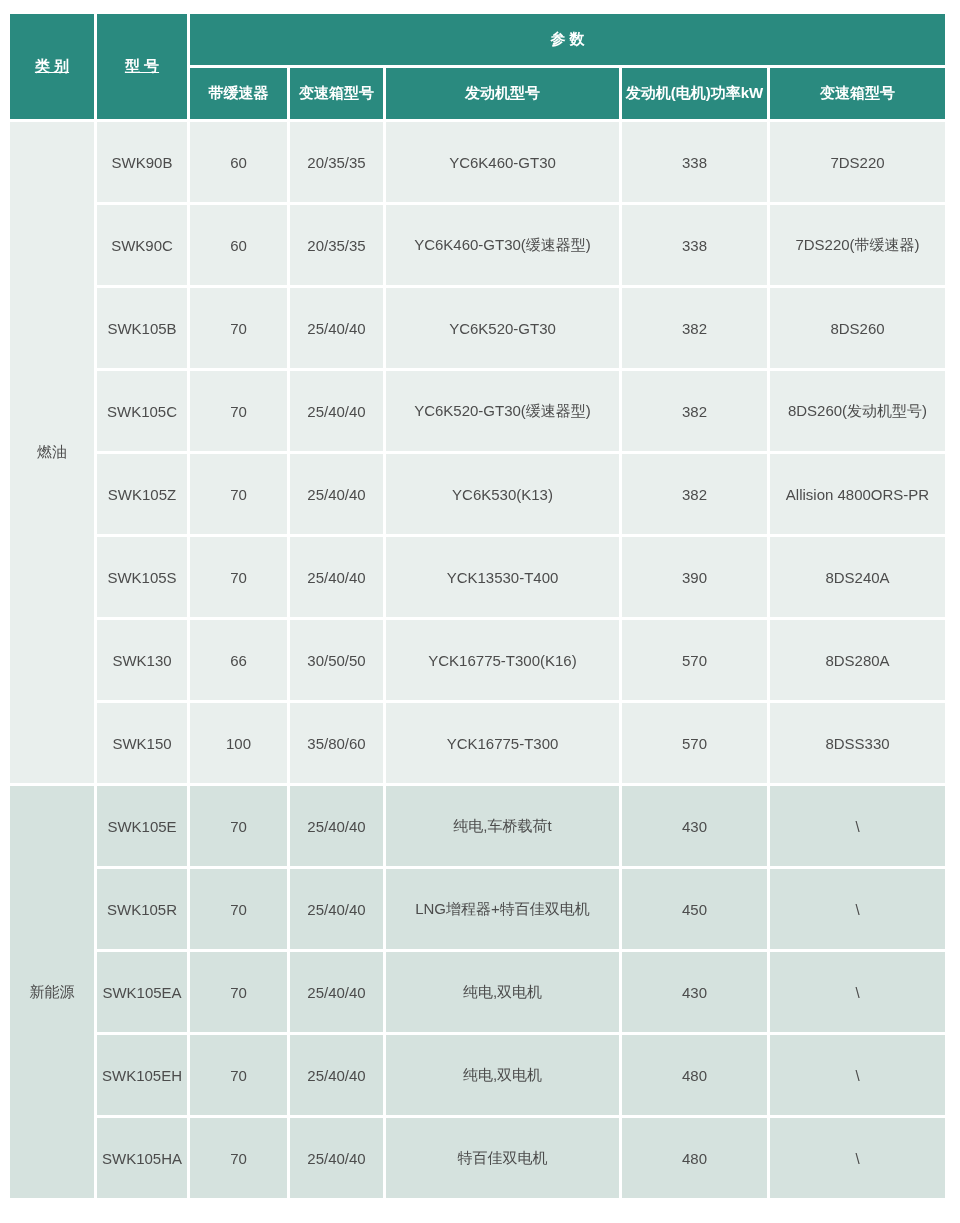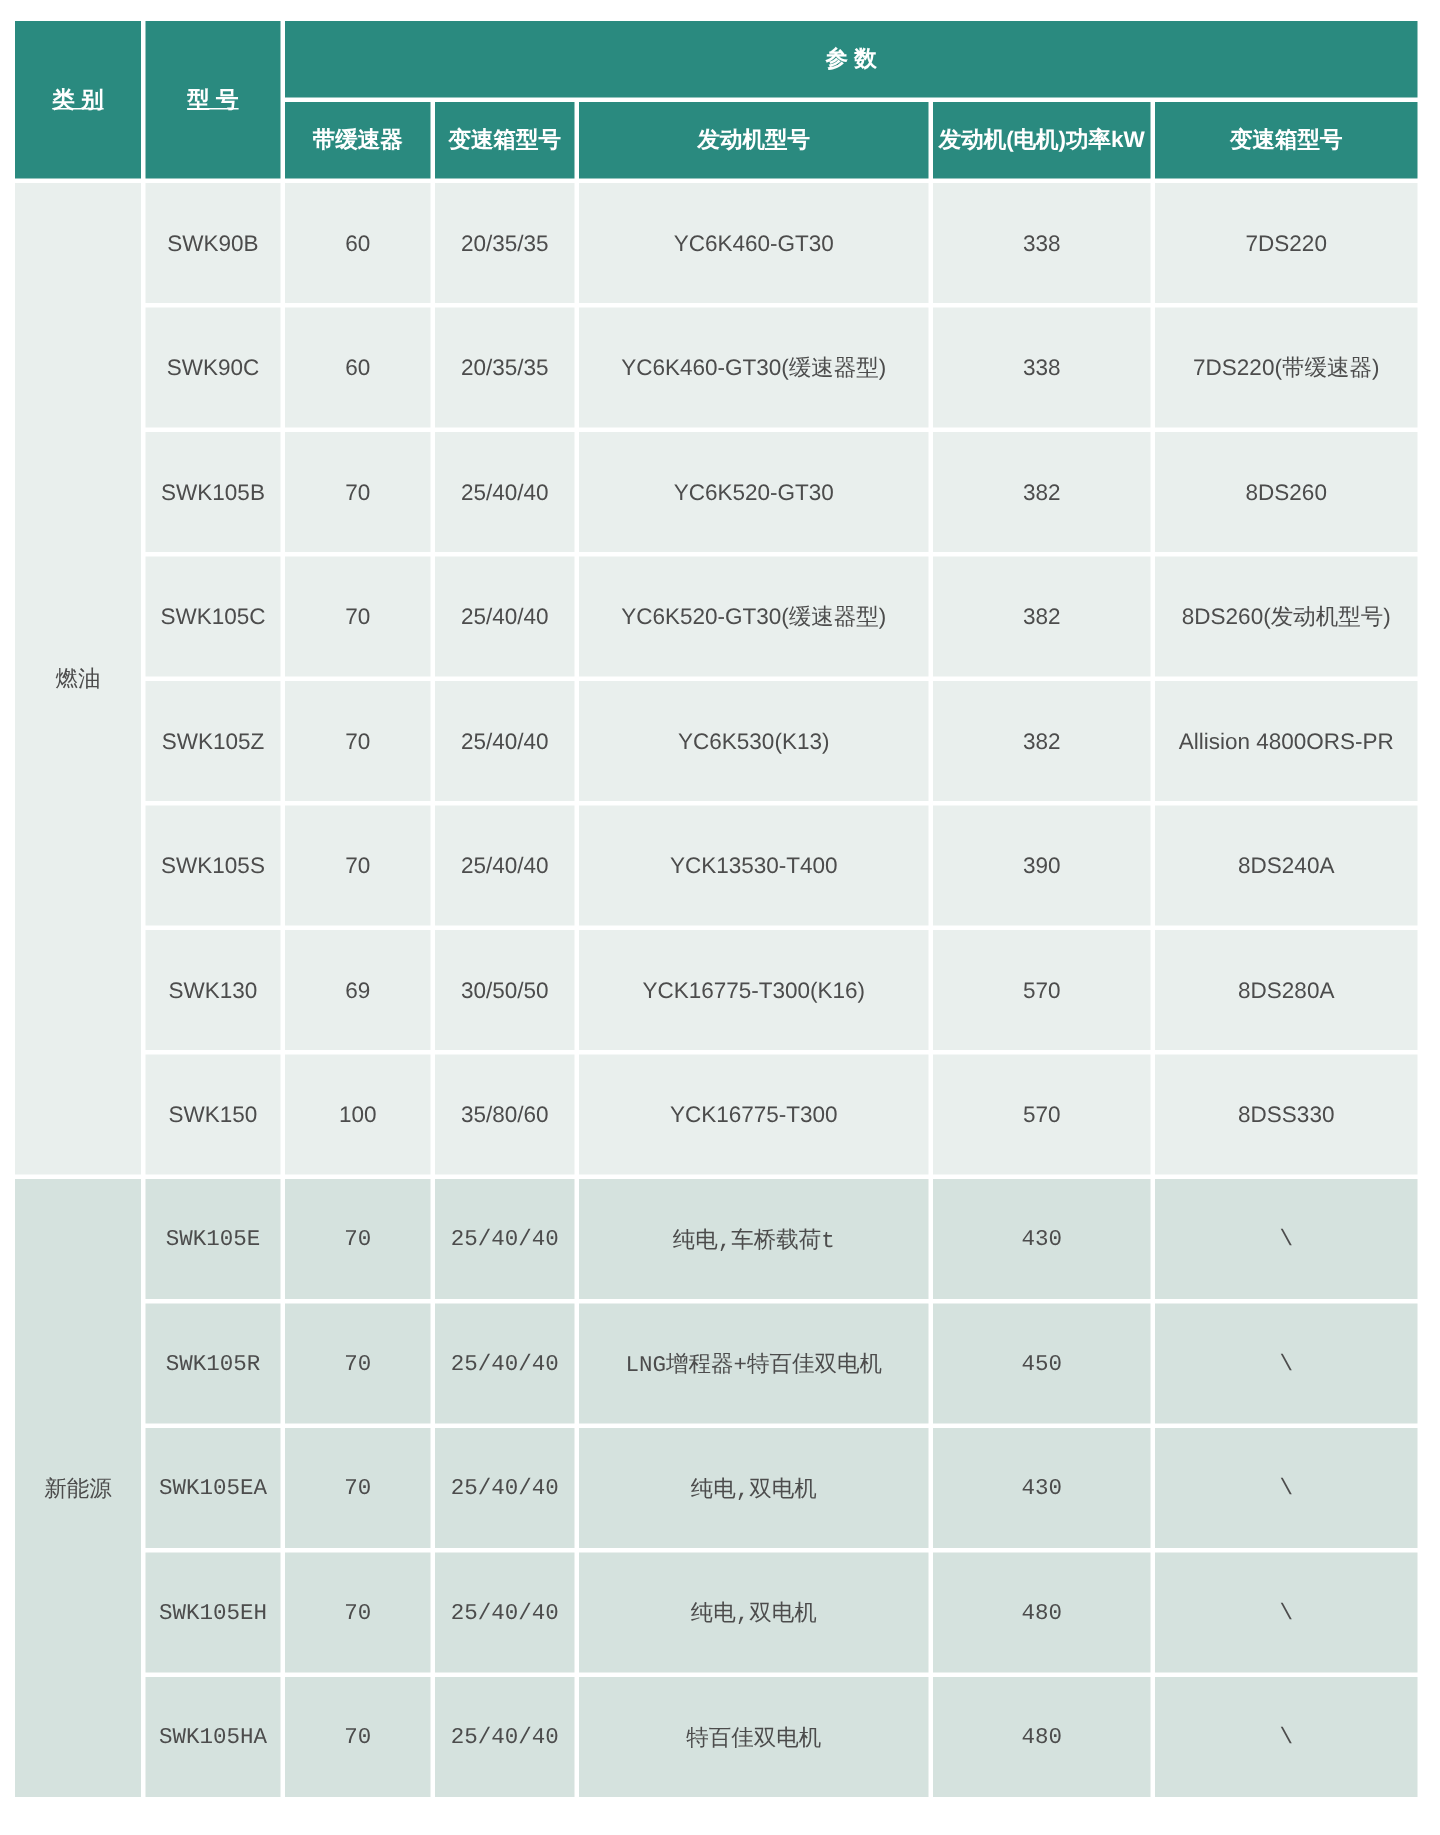--- a/index.html
+++ b/index.html
@@ -40,21 +40,21 @@
     margin-left:12px;
   }
   th.span2{height:105px;text-decoration:underline;}
   tbody td{
     font-size:15px;
     color:var(--body-text);
     height:80px;
     white-space:nowrap;
   }
   tr.sec-fuel td{background:var(--fuel-bg);}
-  tr.sec-ne td{background:var(--ne-bg);font-family:Liberation Mono, monospace;}
+  tr.sec-ne td{background:var(--ne-bg);}
 </style>
 </head>
 <body>
 
 <table class="spec">
   <colgroup>
     <col style="width:84px">
     <col style="width:90px">
     <col style="width:97px">
     <col style="width:93px">
@@ -121,21 +121,21 @@
       <tr class="sec-fuel">
         <td>SWK105S</td>
         <td>70</td>
         <td>25/40/40</td>
         <td>YCK13530-T400</td>
         <td>390</td>
         <td>8DS240A</td>
       </tr>
       <tr class="sec-fuel">
         <td>SWK130</td>
-        <td>69</td>
+        <td>66</td>
         <td>30/50/50</td>
         <td>YCK16775-T300(K16)</td>
         <td>570</td>
         <td>8DS280A</td>
       </tr>
       <tr class="sec-fuel">
         <td>SWK150</td>
         <td>100</td>
         <td>35/80/60</td>
         <td>YCK16775-T300</td>

